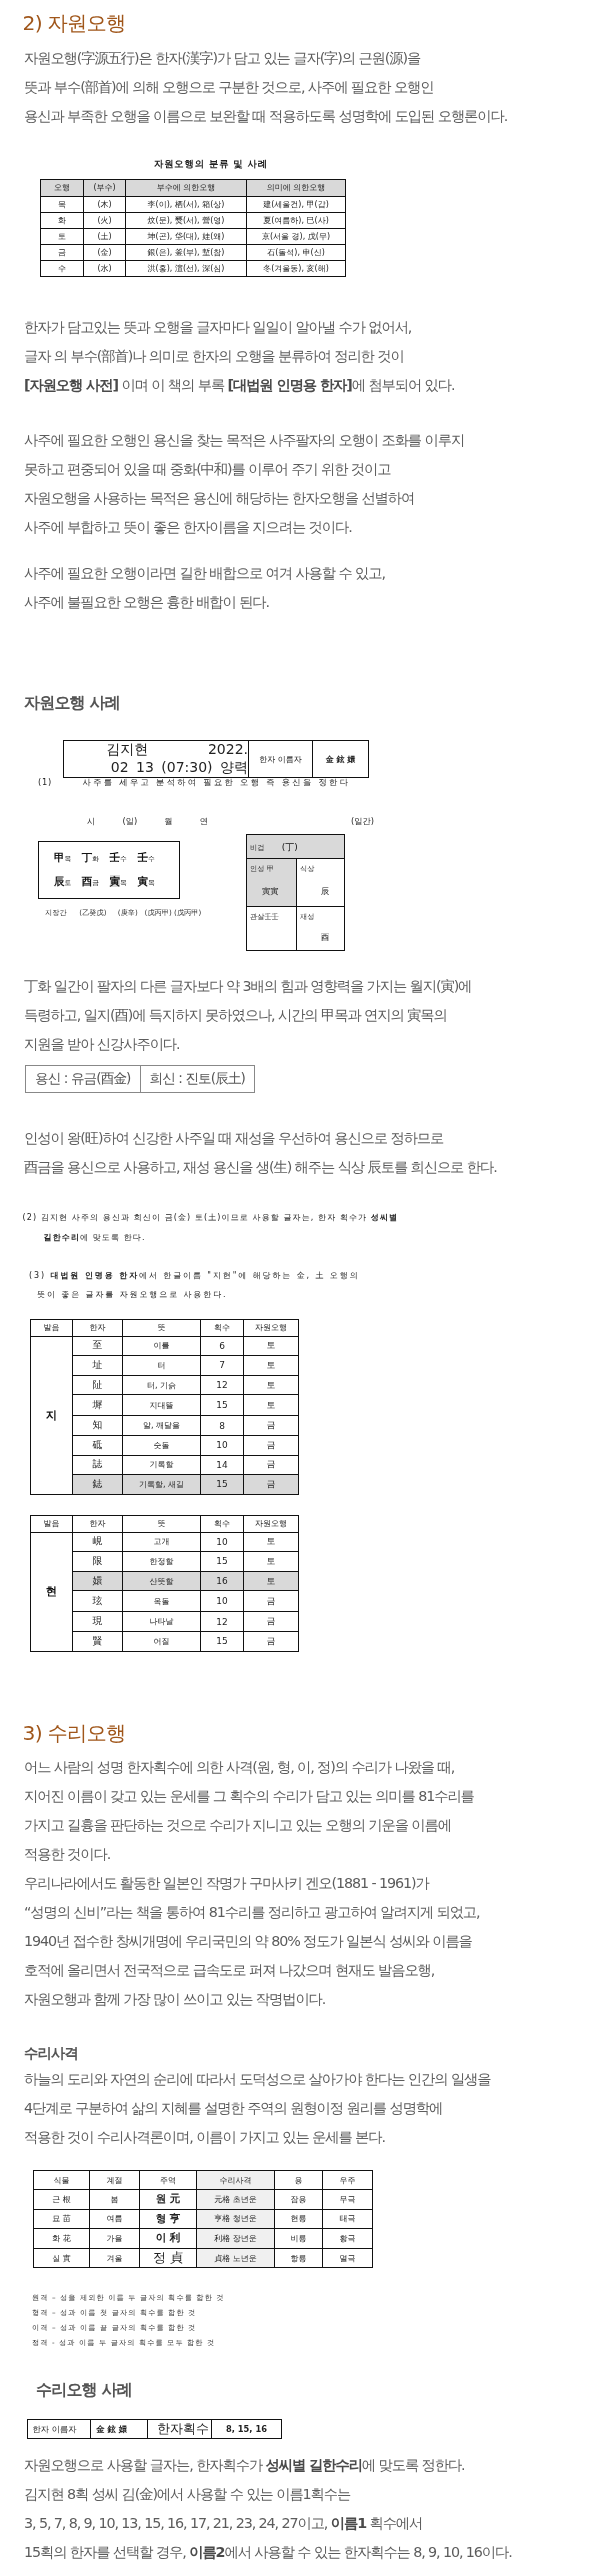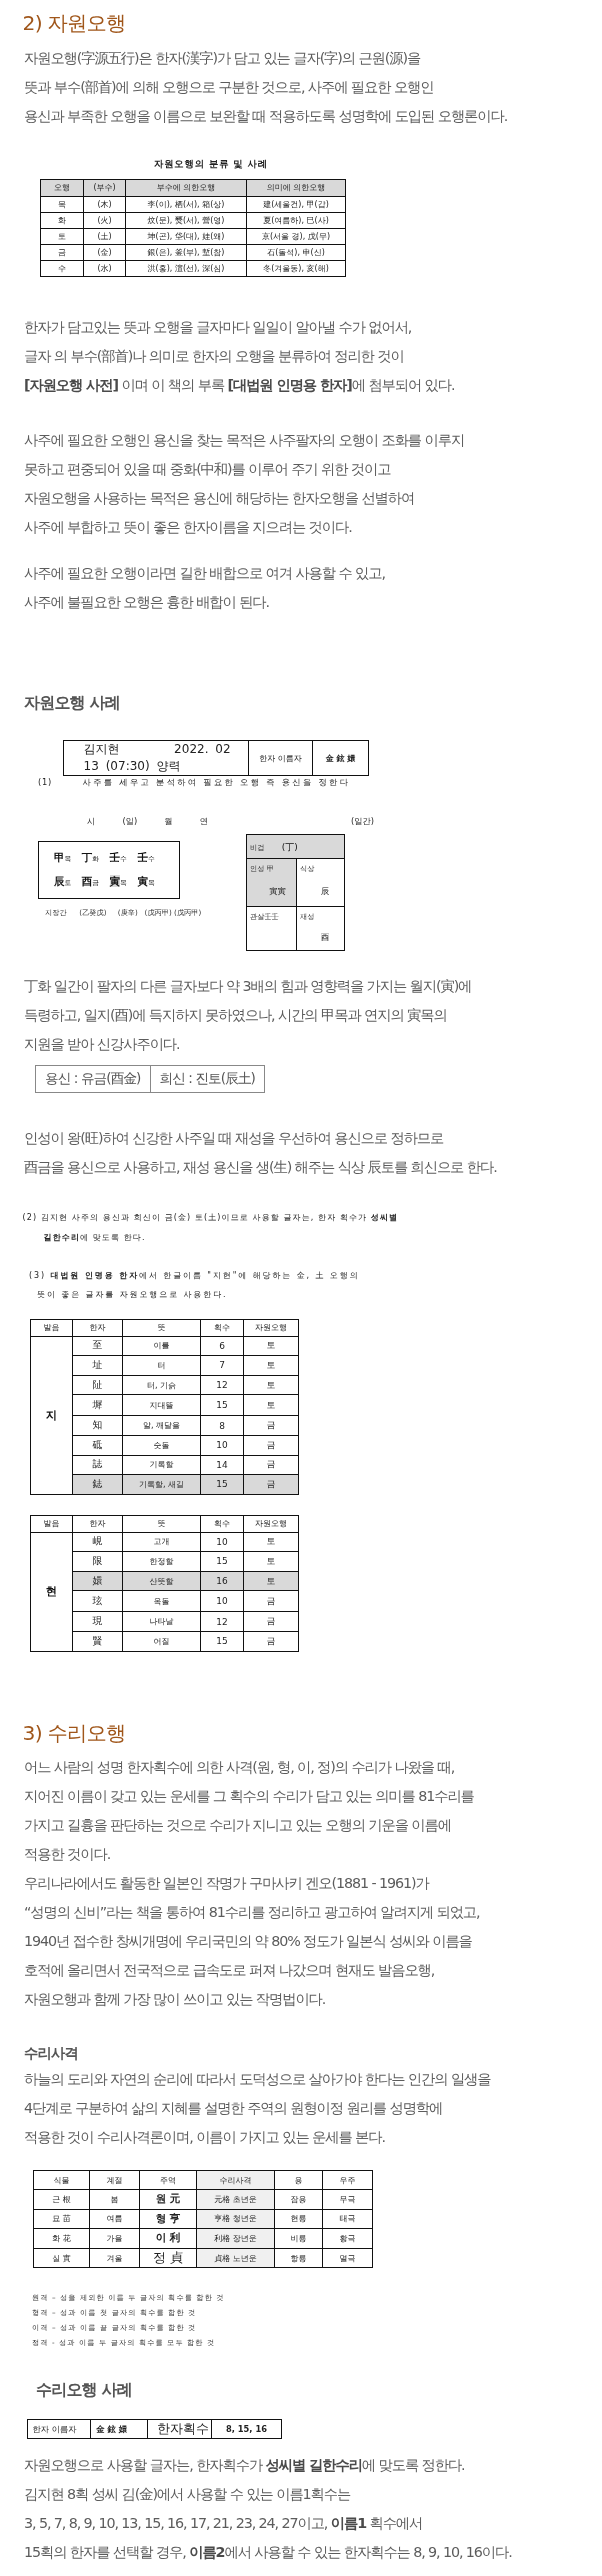--- a/index.html
+++ b/index.html
@@ -124,21 +124,21 @@
 <div class="abs para" style="top:559px;">
   <div>사주에 필요한 오행이라면 길한 배합으로 여겨 사용할 수 있고,</div>
   <div>사주에 불필요한 오행은 흉한 배합이 된다.</div>
 </div>
 
 <div class="abs h3" style="left:24px; top:693px;">자원오행 사례</div>
 
 <table class="abs t" style="left:63px; top:740px; width:306px;">
   <tbody>
       <tr style="height:12.8px;">
-    <td style="width:185px; font-size:12px; text-align:left; padding-left:19.6px; word-spacing:3px;"><span>김지현</span>&nbsp;&nbsp;&nbsp;&nbsp;&nbsp;&nbsp;&nbsp;&nbsp;<span>2022. 02 13 (07:30) 양력</span></td>
+    <td style="width:185px; font-size:14px; text-align:right; padding-left:19.6px; word-spacing:3px;"><span>김지현</span>&nbsp;&nbsp;&nbsp;&nbsp;&nbsp;&nbsp;&nbsp;&nbsp;<span>2022. 02 13 (07:30) 양력</span></td>
     <td style="width:64px;">한자 이름자</td>
     <td style="font-weight:bold;">金 鉉 嬛</td>
   </tr>
 </tbody>
   </table>
 
 <div class="abs small" style="left:38px; top:777px;">
   <span>(1)</span>
   <span style="margin-left:27px; letter-spacing:2.3px;">사주를 세우고 분석하여 필요한 오행 즉 용신을 정한다</span>
 </div>
@@ -174,42 +174,42 @@
   <span>(戊丙甲)</span>
 </div>
 
 <div class="abs" style="left:246px; top:834px; width:99px; height:117px; border:0.8px solid #111; font-size:7.2px; color:#333;">
   <div class="shade" style="position:absolute; left:0; top:0; width:97px; height:24px; border-bottom:0.8px solid #111; padding:6px 3px;">
     <span>비겁</span>
     <span style="margin-left:15px; font-size:9px; color:#111;">(丁)</span>
   </div>
   <div class="shade" style="position:absolute; left:0; top:24px; width:50px; height:48px; border-right:0.8px solid #111; border-bottom:0.8px solid #111; padding:4.5px 3px;">
     <div>인성 甲</div>
-    <div style="margin-top:12px; margin-left:12px; font-size:8.3px; color:#111;text-align:center;">寅寅</div>
+    <div style="margin-top:12px; margin-left:12px; font-size:8.3px; color:#111;">寅寅</div>
   </div>
   <div style="position:absolute; left:50px; top:24px; width:47px; height:48px; border-bottom:0.8px solid #111; padding:4.5px 3px;">
     <div>식상</div>
     <div style="margin-top:12px; margin-left:21px; font-size:8.3px; color:#111;">辰</div>
   </div>
   <div style="position:absolute; left:0; top:72px; width:50px; height:43px; border-right:0.8px solid #111; padding:4.5px 3px;">
     <div>관살壬壬</div>
   </div>
   <div style="position:absolute; left:50px; top:72px; width:47px; height:43px; padding:4.5px 3px;">
     <div>재성</div>
     <div style="margin-top:10.5px; margin-left:21px; font-size:8.3px; color:#111;">酉</div>
   </div>
 </div>
 
 <div class="abs para" style="top:972px;">
   <div>丁화 일간이 팔자의 다른 글자보다 약 3배의 힘과 영향력을 가지는 월지(寅)에</div>
   <div>득령하고, 일지(酉)에 득지하지 못하였으나, 시간의 甲목과 연지의 寅목의</div>
   <div>지원을 받아 신강사주이다.</div>
 </div>
 
-<table class="abs box-table" style="left:35px; top:1065px;">
+<table class="abs box-table" style="left:25px; top:1065px;">
   <tbody>
       <tr>
     <td>용신 : 유금(酉金)</td>
     <td>희신 : 진토(辰土)</td>
   </tr>
 </tbody>
   </table>
 
 <div class="abs para" style="top:1124px;">
   <div>인성이 왕(旺)하여 신강한 사주일 때 재성을 우선하여 용신으로 정하므로</div>

